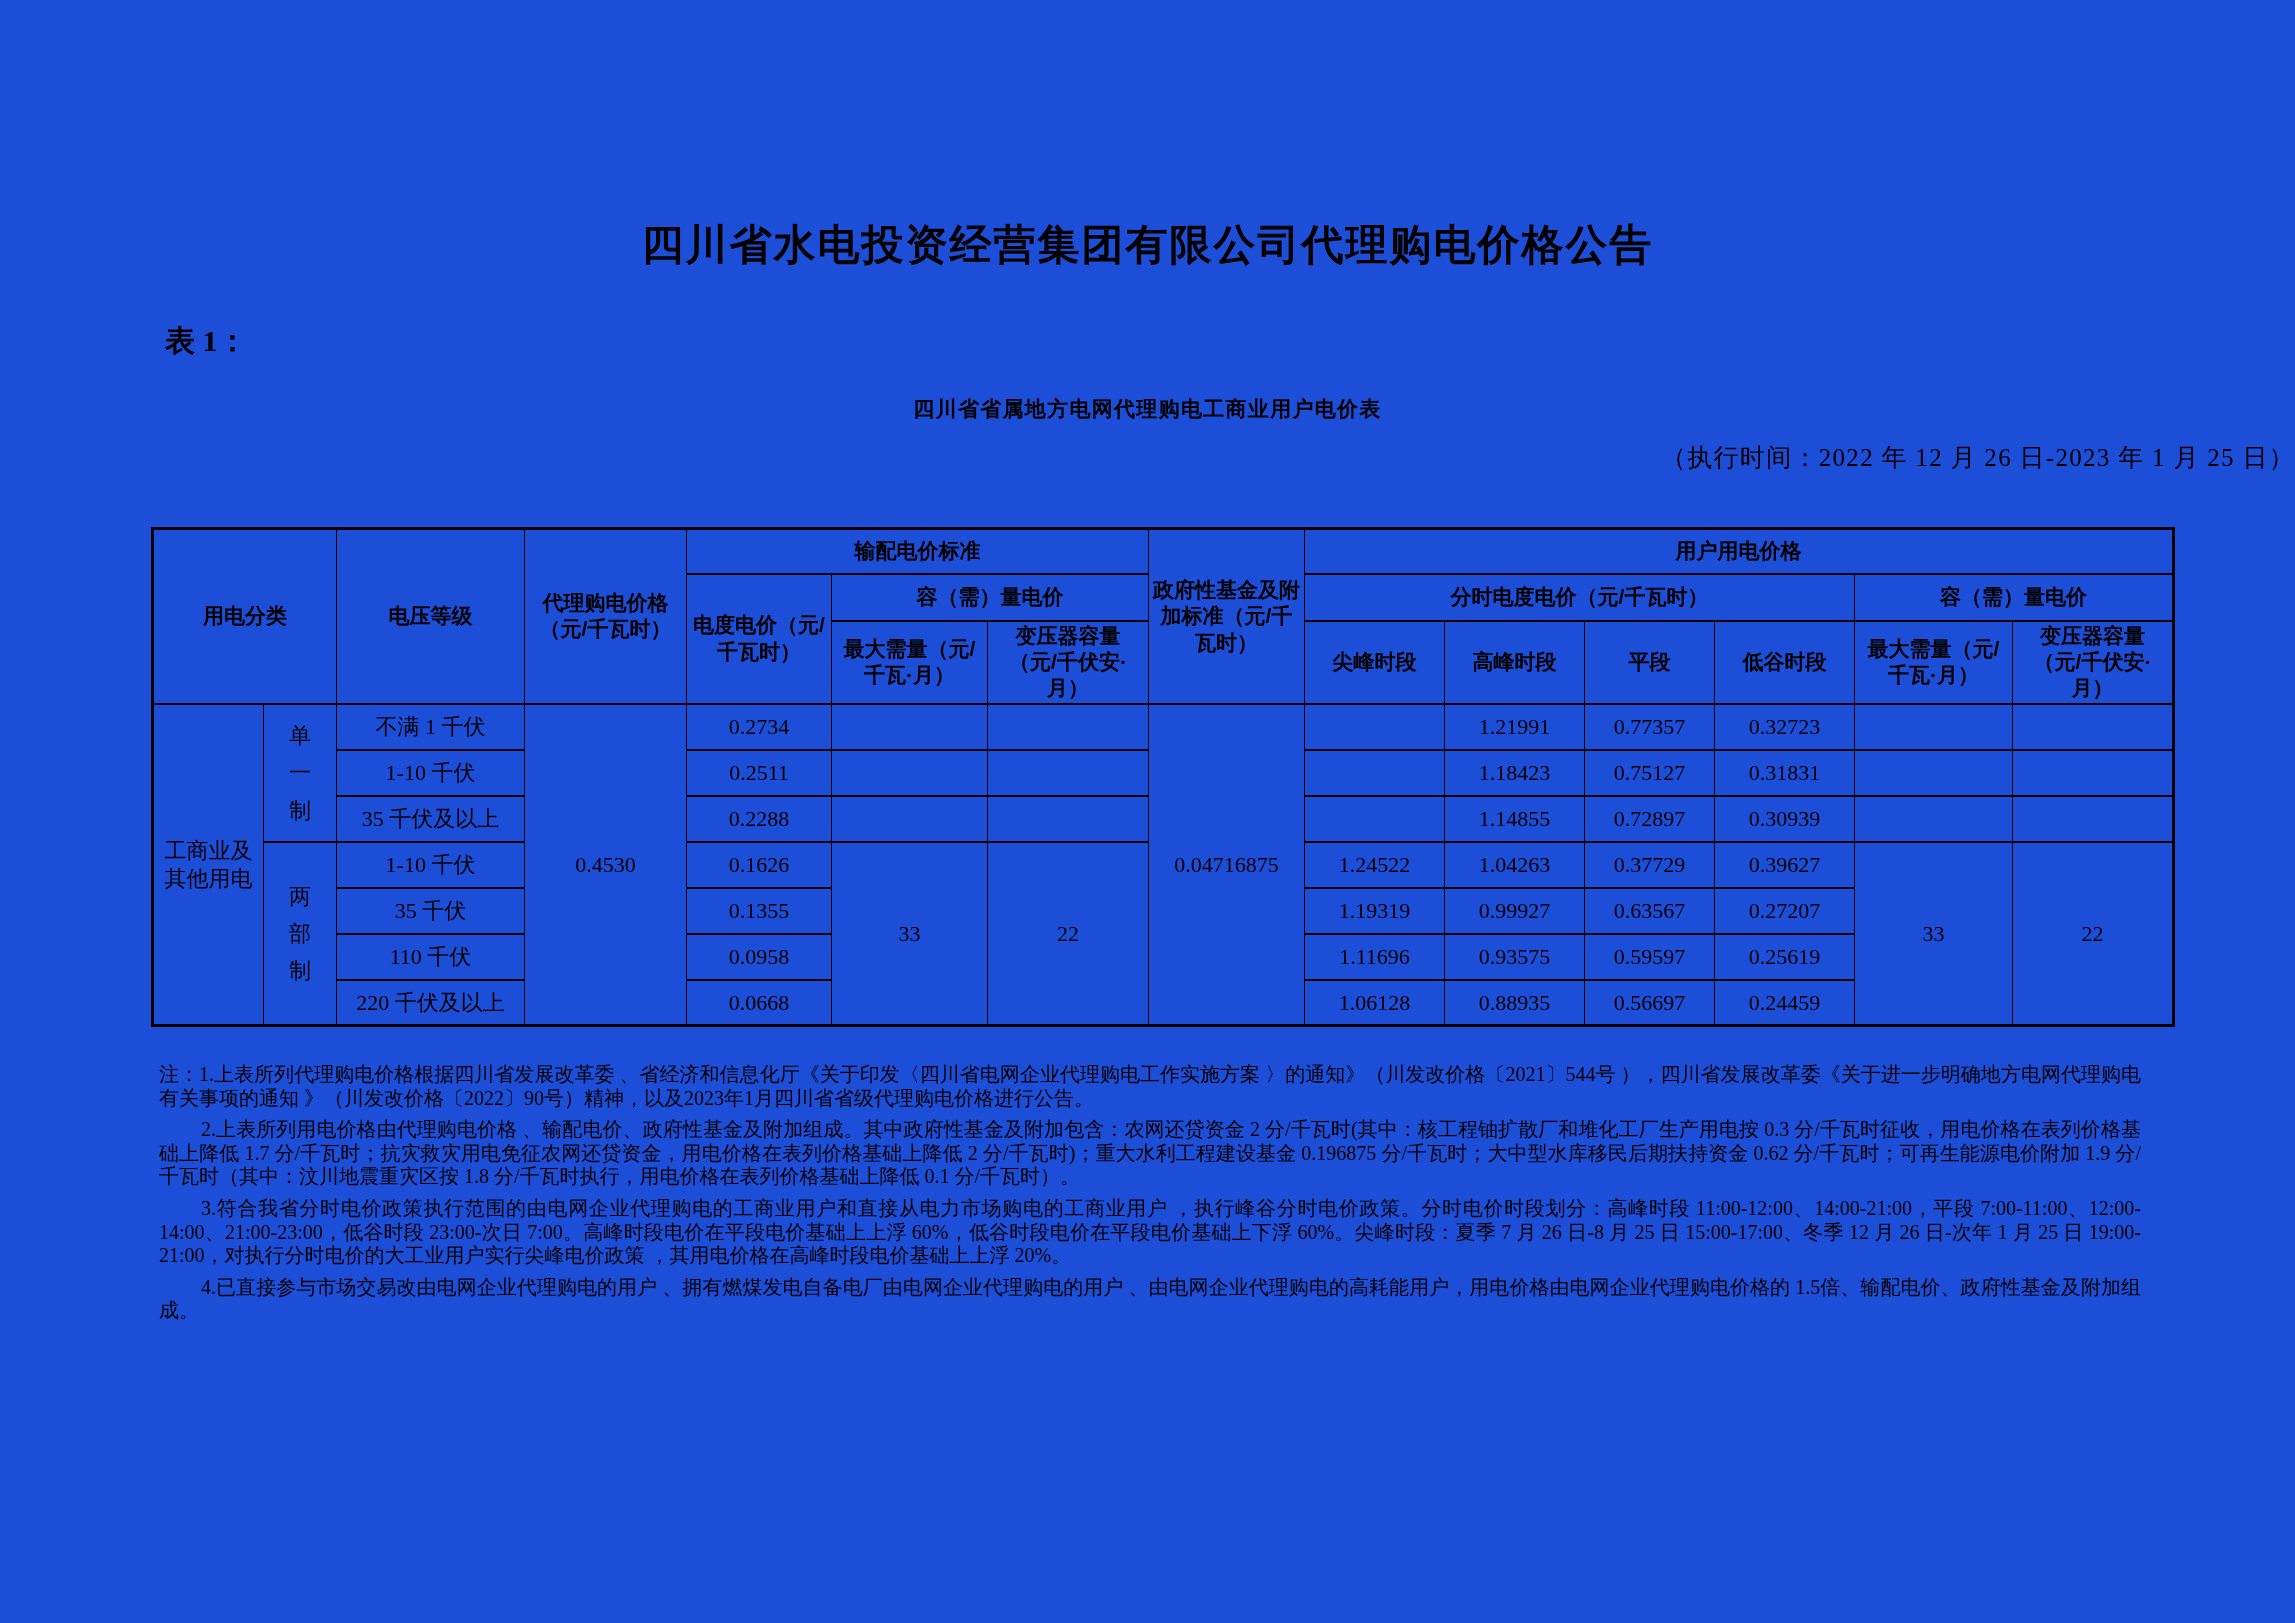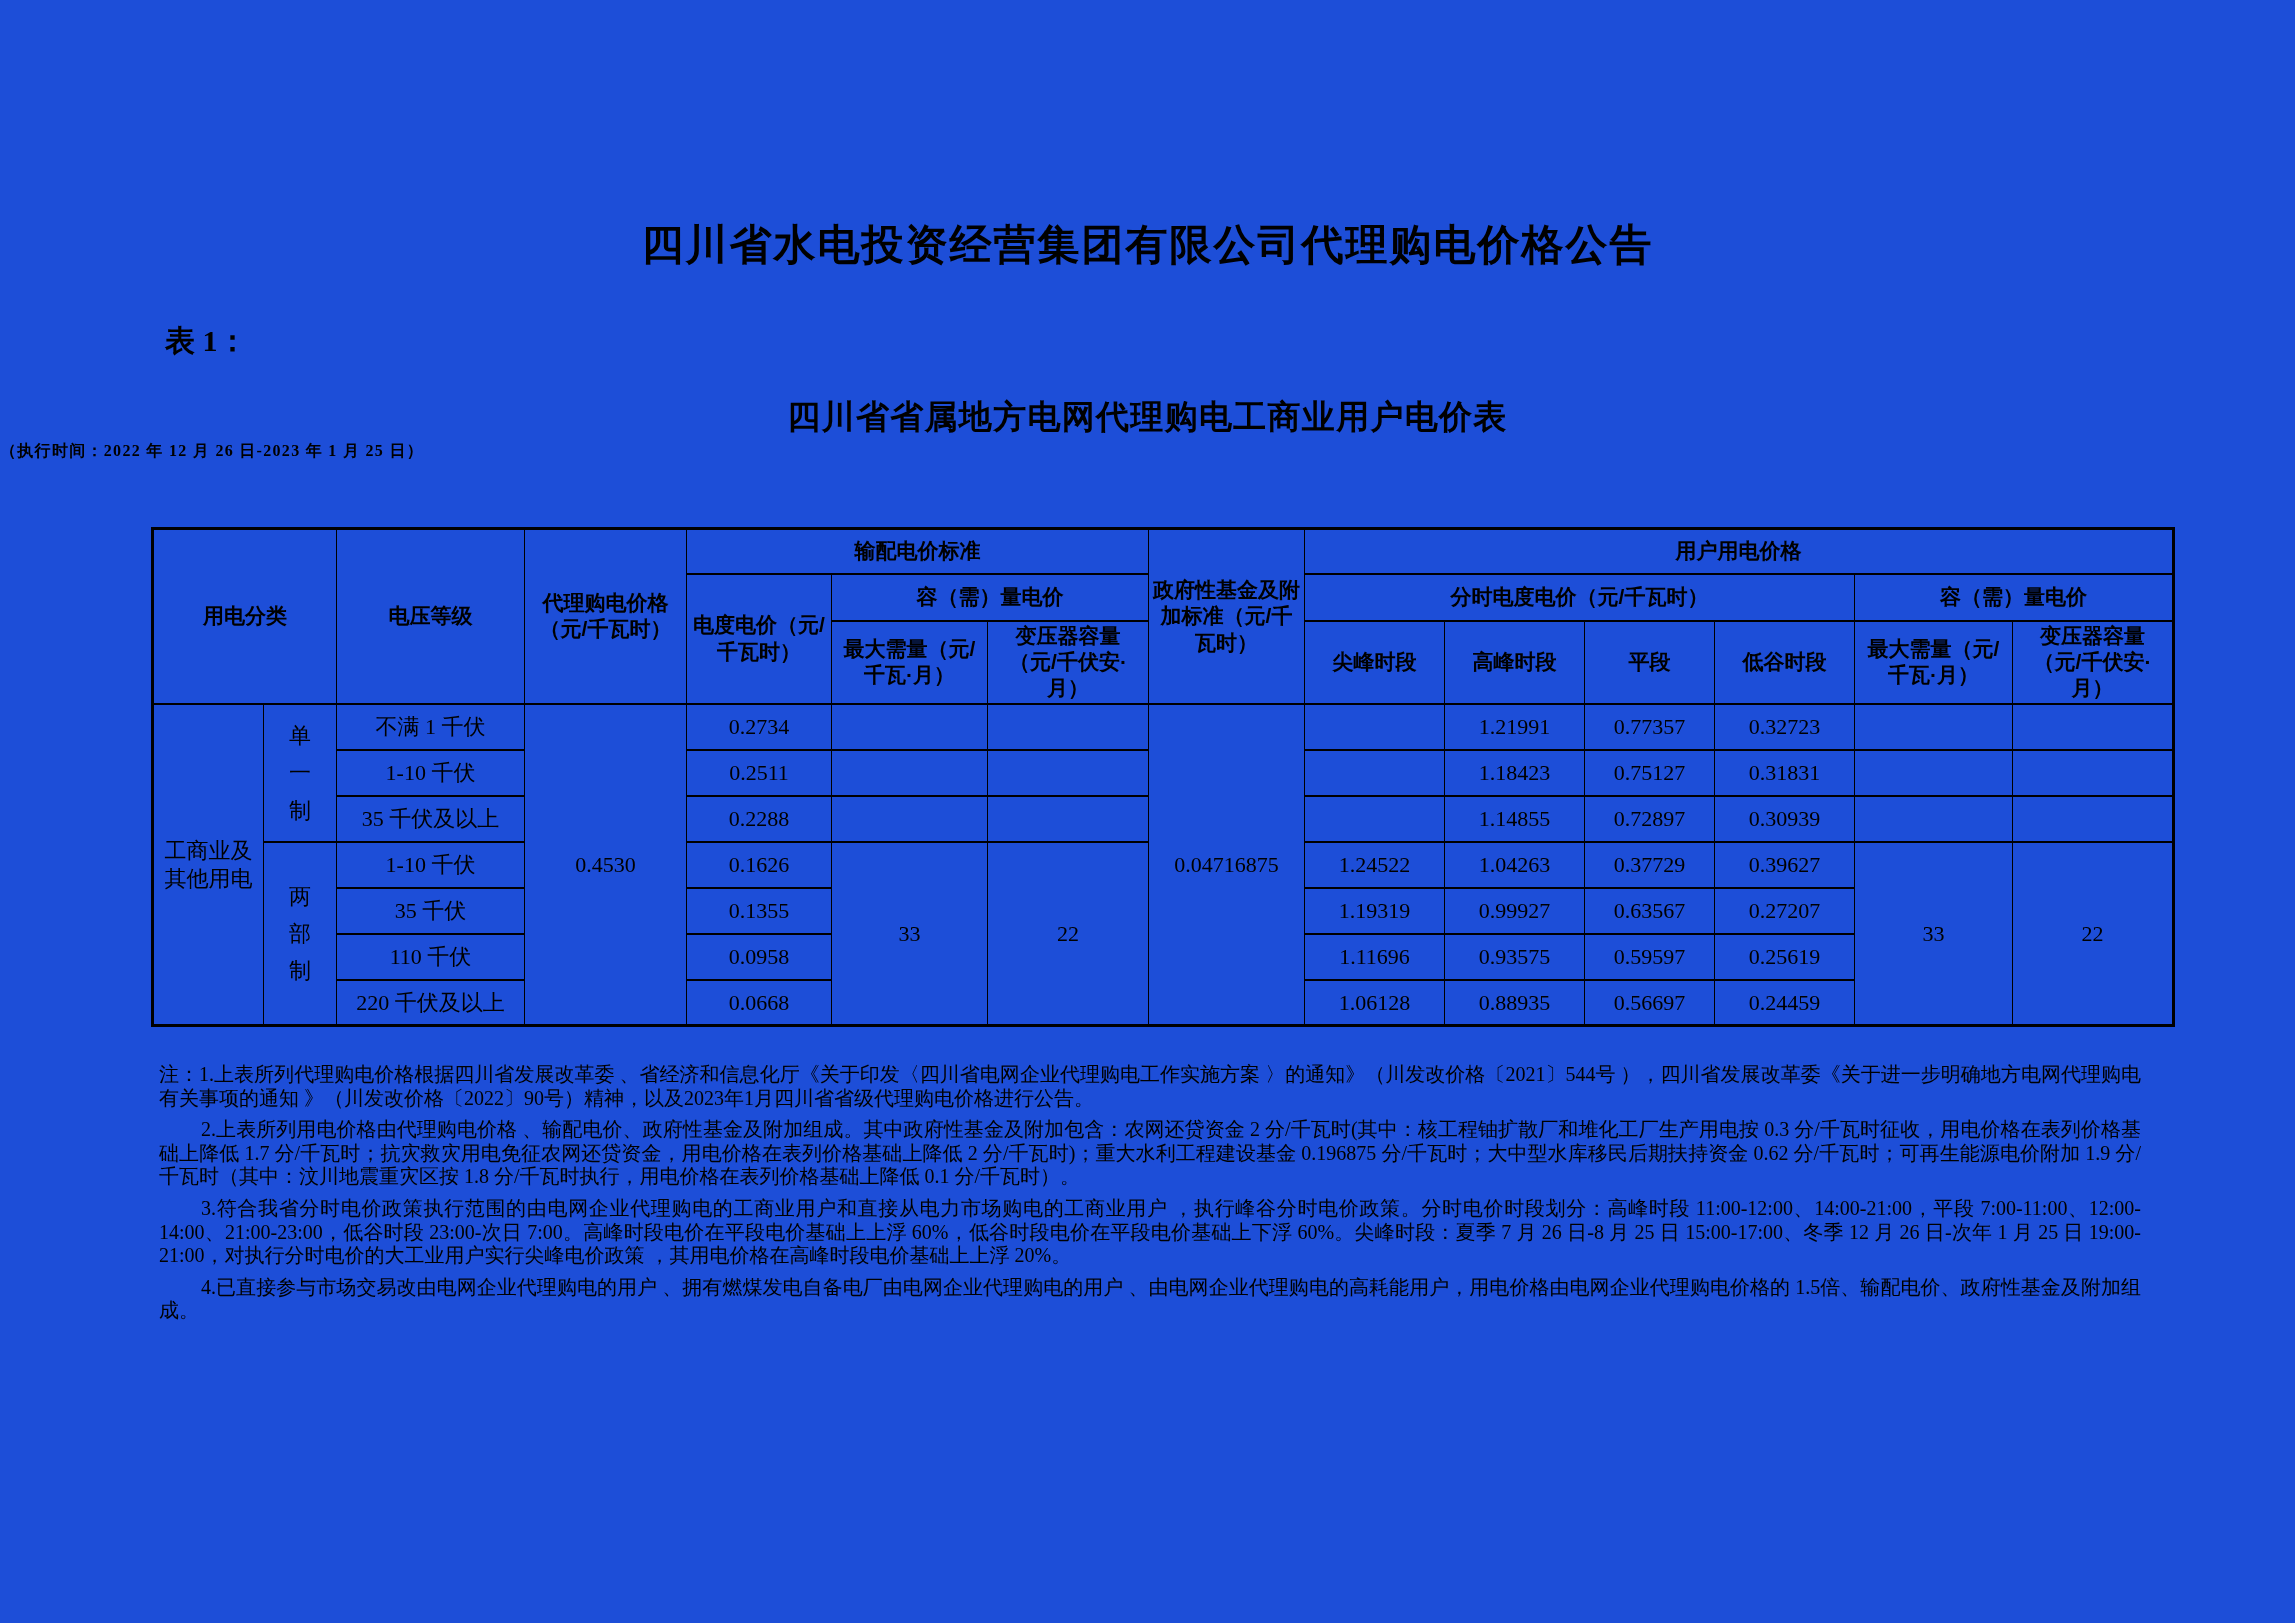--- a/index.html
+++ b/index.html
@@ -33,33 +33,32 @@
     left: 165px;
     font-size: 30px;
     font-weight: bold;
   }
   .table-title {
     position: absolute;
     top: 395px;
     left: 0;
     width: 100%;
     text-align: center;
-    font-size: 33px;
+    font-size: 21px;
     font-weight: bold;
     letter-spacing: 1.3px;
   }
   .table-subtitle {
     position: absolute;
     top: 441px;
     left: 0;
     width: 100%;
-    text-align: left;
-    font-size: 16px;
+    text-align: right;
+    font-size: 25px;
     letter-spacing: 1.3px;
-    font-weight: bold;
   }
   table.price {
     position: absolute;
     top: 527px;
     left: 151px;
     width: 1997px;
     border-collapse: collapse;
     table-layout: fixed;
     border: 3.3px solid #000;
   }

